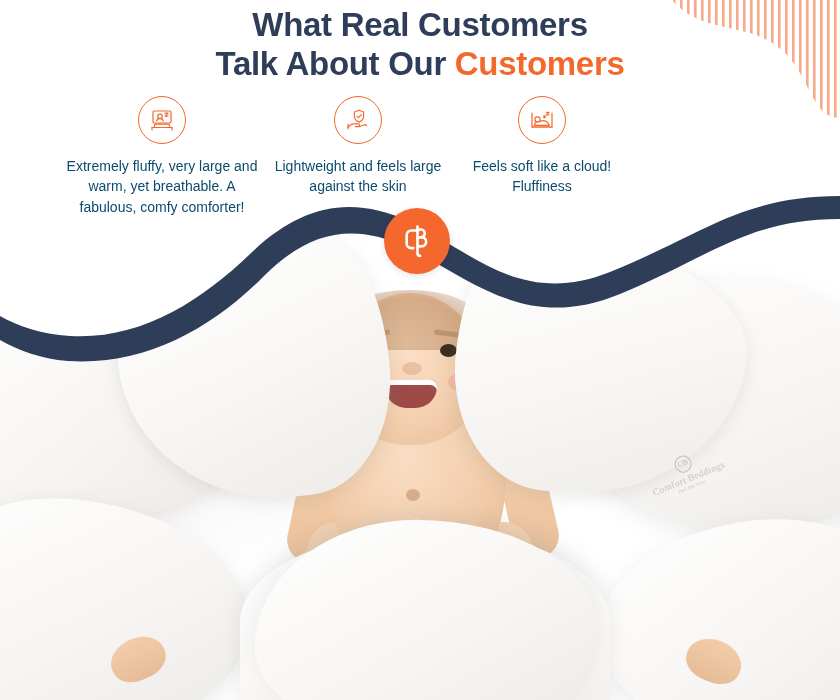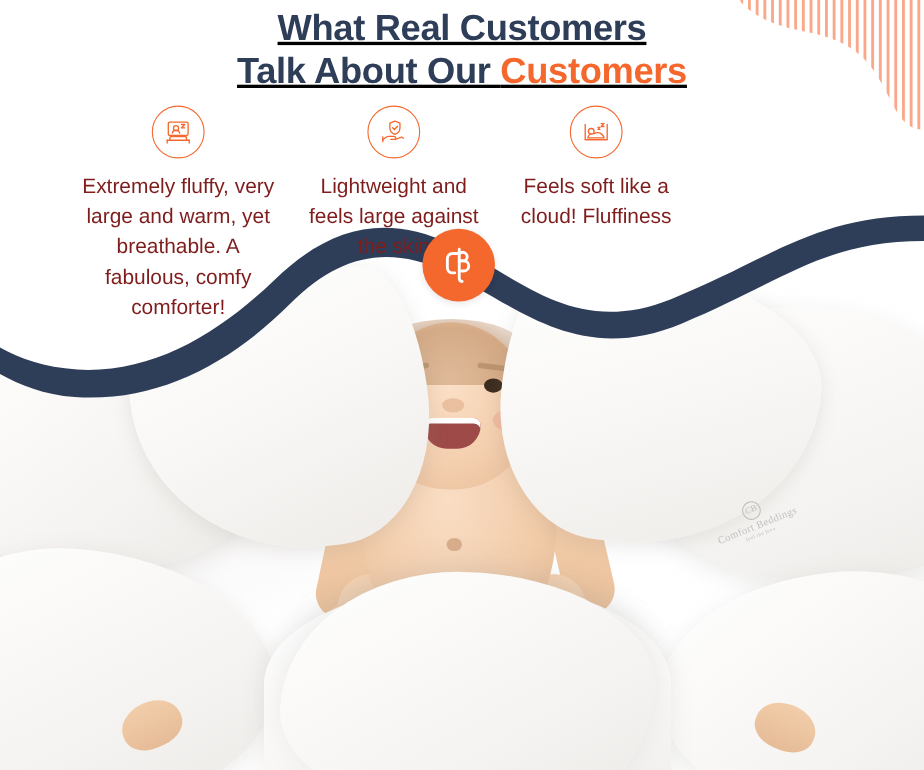--- a/index.html
+++ b/index.html
@@ -168,21 +168,20 @@
   }
 
   
   .heading {
     position: absolute;
     left: 0; top: 6px;
     width: 840px;
     text-align: center;
     line-height: 1.18;
     z-index: 6;
-    text-decoration: underline;
   }
   .heading .line {
     font-size: 33px;
     font-weight: bold;
     letter-spacing: -0.3px;
     color: #2e3d58;
     white-space: nowrap;
   }
   .heading .accent { color: #f4682e; }
 
@@ -203,23 +202,23 @@
   .feature-icon {
     width: 46px; height: 46px;
     margin: 0 auto 12px;
     border: 1.6px solid #f4682e;
     border-radius: 50%;
     display: flex;
     align-items: center;
     justify-content: center;
   }
   .feature-text {
-    font-size: 19px;
+    font-size: 14px;
     line-height: 1.45;
-    color: #7f1d1d;
+    color: #0c4a6e;
   }
   .feature.f1 { flex: 0 0 192px; }
   .feature.f2 { flex: 0 0 176px; }
   .feature.f3 { flex: 0 0 168px; }
   .feature.f4 { flex: 0 0 184px; }
 
   
   .brand-badge {
     position: absolute;
     left: 384px; top: 208px;

